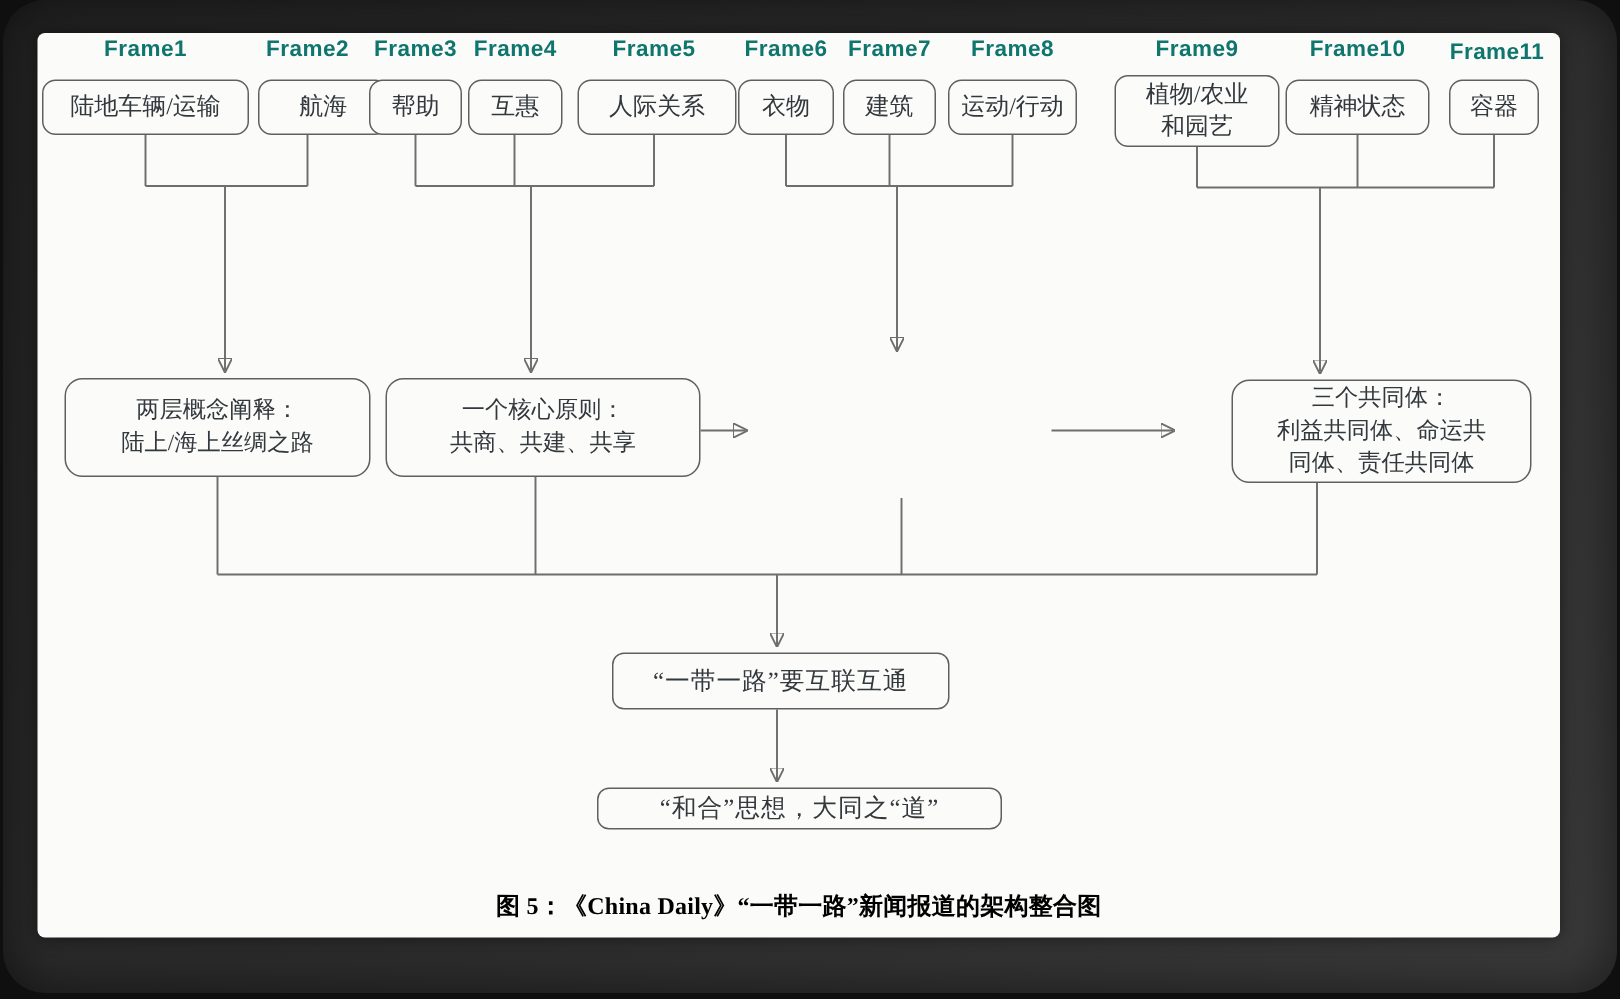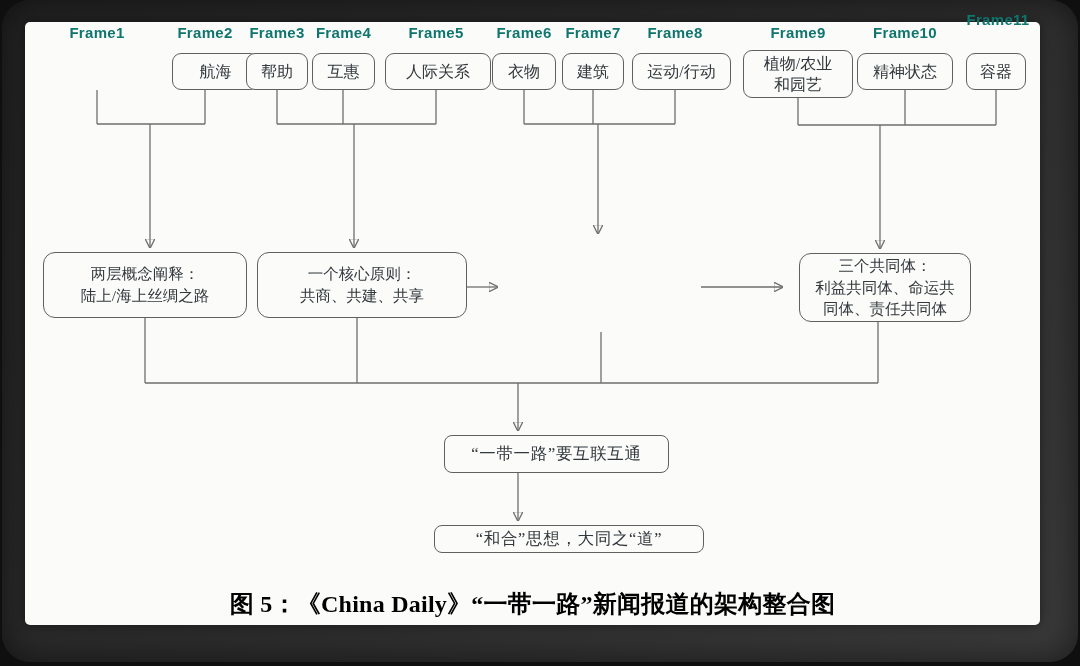--- a/index.html
+++ b/index.html
@@ -25,25 +25,25 @@
     color:#0f766e;letter-spacing:.02em;white-space:nowrap;
   }
   .node{
     position:absolute;display:flex;align-items:center;justify-content:center;
     text-align:center;background:#fbfbfa;
     border:1.5px solid #606060;border-radius:9px;
     color:#33383c;font-size:16px;line-height:1.32;white-space:pre-line;
     box-sizing:border-box;padding:1px 2px;
   }
   .node.mid{border-radius:12px;font-size:15.5px;line-height:1.4;}
-  .node.syn{border-radius:8px;font-size:16.5px;letter-spacing:.04em;margin-left:36px;}
+  .node.syn{border-radius:8px;font-size:16.5px;letter-spacing:.04em;}
   .caption{
     position:absolute;left:25px;top:588px;width:1015px;height:32px;
     display:flex;align-items:center;justify-content:center;
-    font-size:24px;font-weight:700;color:#000;letter-spacing:.01em;
+    font-size:16px;font-weight:700;color:#000;letter-spacing:.01em;
   }
   svg.wires{position:absolute;left:0;top:0;pointer-events:none;}
   svg.wires line,svg.wires path{stroke:#6e6e6e;stroke-width:1.3;fill:none;}
 </style>
 </head>
 <body>
 
 <div class="stage">
   <div class="mat"></div>
   <div class="panel"></div>
@@ -51,39 +51,40 @@
   <div class="frame-label" style="left:28px;top:23px;width:138px">Frame1</div>
   <div class="frame-label" style="left:172px;top:23px;width:66px">Frame2</div>
   <div class="frame-label" style="left:246px;top:23px;width:62px">Frame3</div>
   <div class="frame-label" style="left:312px;top:23px;width:63px">Frame4</div>
   <div class="frame-label" style="left:385px;top:23px;width:102px">Frame5</div>
   <div class="frame-label" style="left:492px;top:23px;width:64px">Frame6</div>
   <div class="frame-label" style="left:562px;top:23px;width:62px">Frame7</div>
   <div class="frame-label" style="left:632px;top:23px;width:86px">Frame8</div>
   <div class="frame-label" style="left:743px;top:23px;width:110px">Frame9</div>
   <div class="frame-label" style="left:857px;top:23px;width:96px">Frame10</div>
-  <div class="frame-label" style="left:966px;top:10px;width:64px">Frame11</div>
+  <div class="frame-label" style="left:966px;top:25px;width:64px">Frame11</div>
 
+  <div class="node" style="left:28px;top:53px;width:138px;height:37px">陆地车辆/运输</div>
   <div class="node" style="left:172px;top:53px;width:87px;height:37px">航海</div>
   <div class="node" style="left:246px;top:53px;width:62px;height:37px">帮助</div>
   <div class="node" style="left:312px;top:53px;width:63px;height:37px">互惠</div>
   <div class="node" style="left:385px;top:53px;width:106px;height:37px">人际关系</div>
   <div class="node" style="left:492px;top:53px;width:64px;height:37px">衣物</div>
   <div class="node" style="left:562px;top:53px;width:62px;height:37px">建筑</div>
-  <div class="node" style="left:632px;top:53px;width:99px;height:37px">运动/行动</div>
+  <div class="node" style="left:632px;top:53px;width:86px;height:37px">运动/行动</div>
   <div class="node" style="left:743px;top:50px;width:110px;height:48px">植物/农业
 和园艺</div>
   <div class="node" style="left:857px;top:53px;width:96px;height:37px">精神状态</div>
   <div class="node" style="left:966px;top:53px;width:60px;height:37px">容器</div>
 
   <div class="node mid" style="left:43px;top:252px;width:204px;height:66px">两层概念阐释：
 陆上/海上丝绸之路</div>
   <div class="node mid" style="left:257px;top:252px;width:210px;height:66px">一个核心原则：
 共商、共建、共享</div>
-  <div class="node mid" style="left:799px;top:253px;width:172px;height:69px">三个共同体：
+  <div class="node mid" style="left:821px;top:253px;width:200px;height:69px">三个共同体：
 利益共同体、命运共
 同体、责任共同体</div>
 
   <div class="node syn" style="left:408px;top:435px;width:225px;height:38px">“一带一路”要互联互通</div>
   <div class="node syn" style="left:398px;top:525px;width:270px;height:28px">“和合”思想，大同之“道”</div>
 
   <div class="caption">图 5：《China Daily》“一带一路”新闻报道的架构整合图</div>
 
   <svg class="wires" width="1080" height="666" viewBox="0 0 1080 666">
     <defs>

